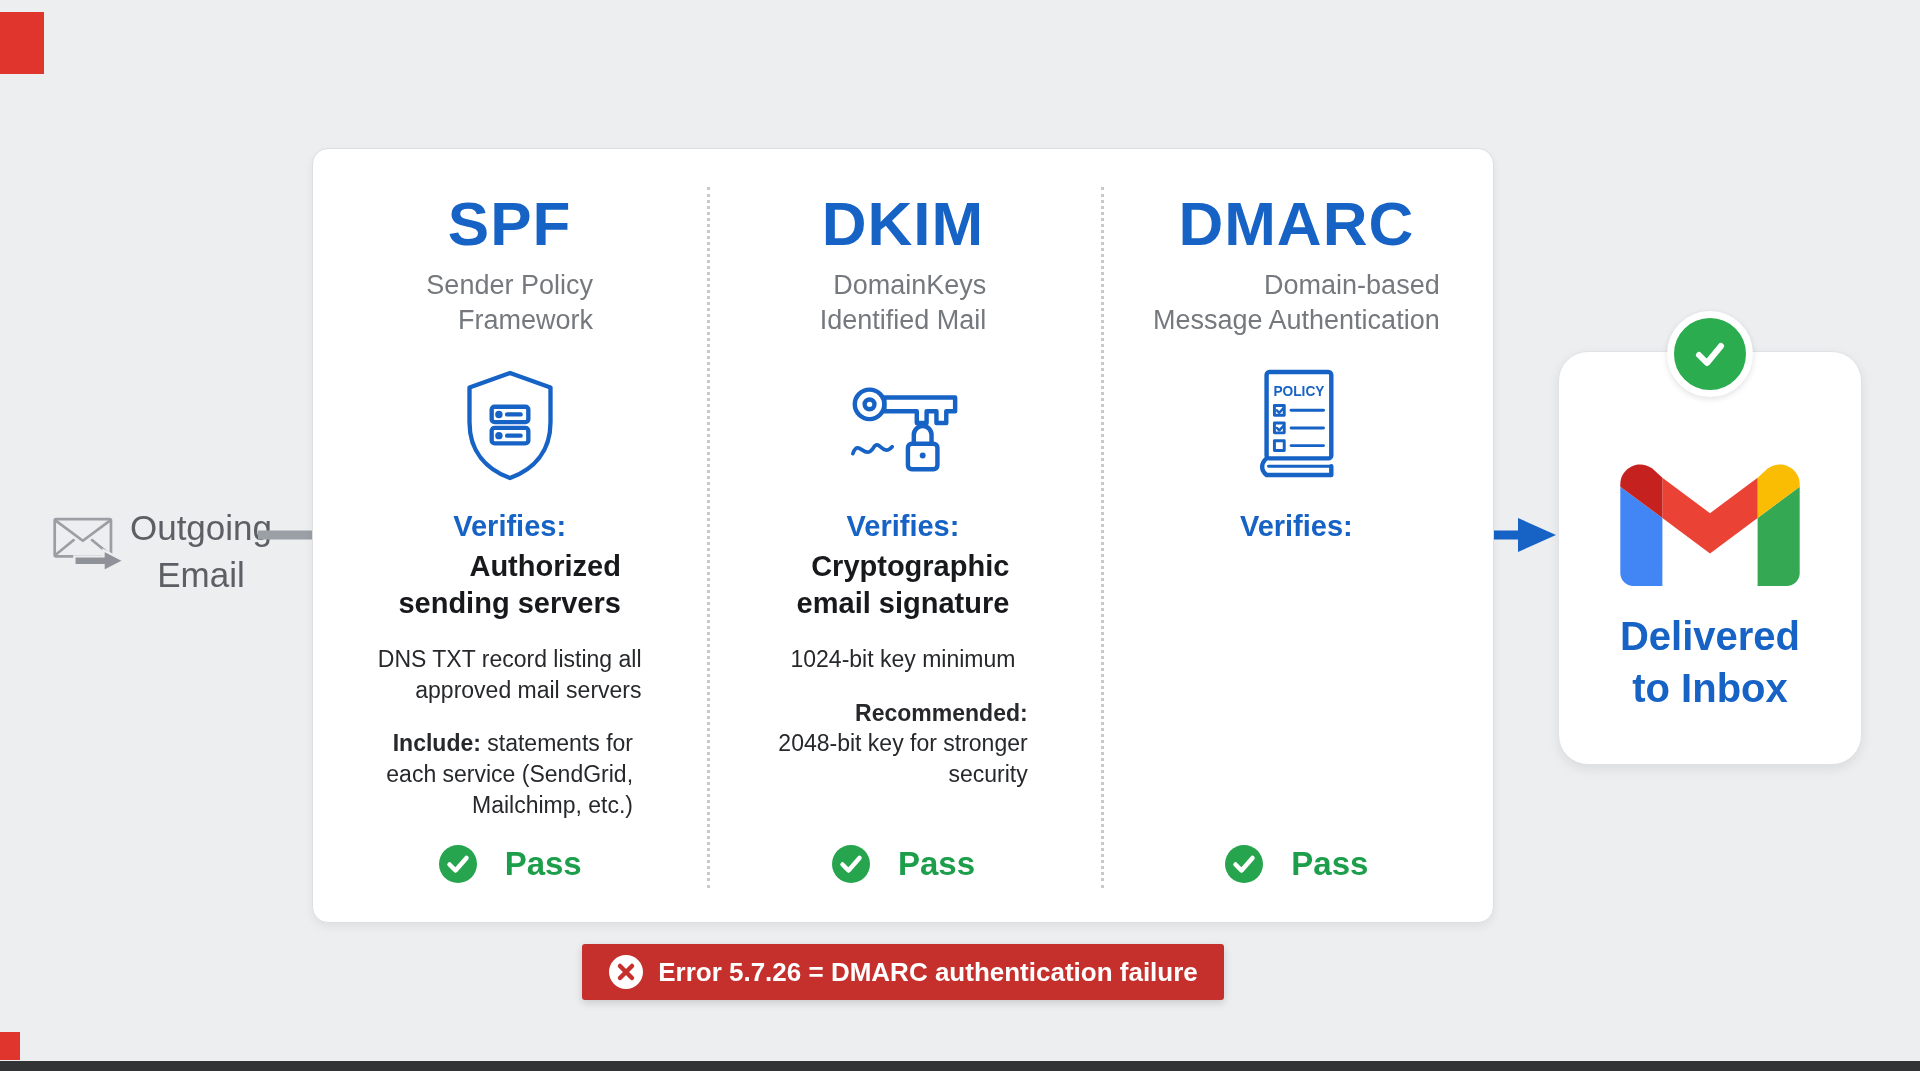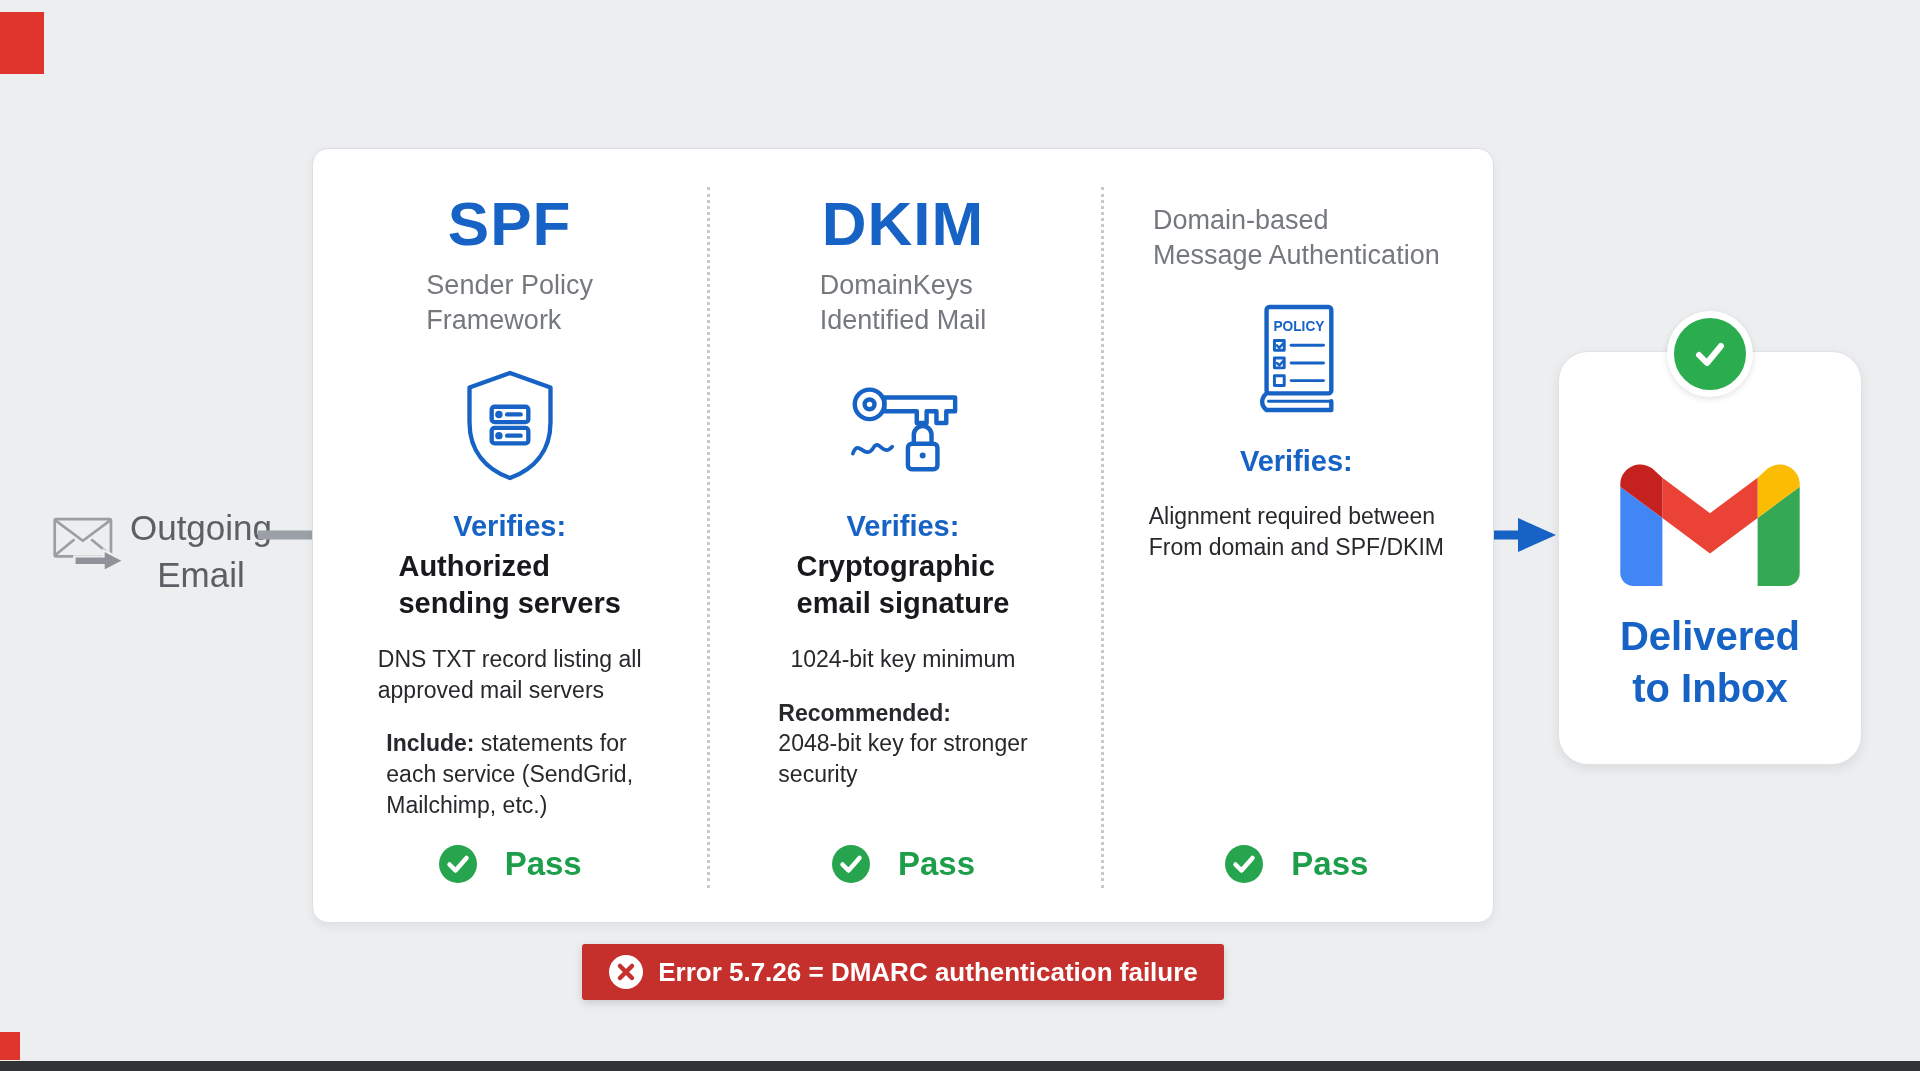--- a/index.html
+++ b/index.html
@@ -19,21 +19,21 @@
   .arrow { position:absolute; width:118px; height:44px; }
   .arrow-gray { color:#9aa0a6; }
   .arrow-blue { color:#1663c5; }
 
   
   .main-card { position:absolute; left:312px; top:148px; width:1182px; height:775px; background:#fff;
                border:1px solid #dcdee2; border-radius:16px; box-shadow:0 4px 10px rgba(0,0,0,.06); display:flex; }
   .divider { position:absolute; top:38px; bottom:34px; width:0; border-left:3px dotted #c6c9ce; }
   .divider-1 { left:394px; } .divider-2 { left:788px; }
 
-  .column { flex:1; display:flex; flex-direction:column; align-items:center; text-align:left; padding:42px 26px 38px; }
+  .column { flex:1; display:flex; flex-direction:column; align-items:center; text-align:right; padding:42px 26px 38px; }
   .col-title { font-size:62px; font-weight:700; color:#1663c5; letter-spacing:1px; line-height:1.05; }
   .col-subtitle { margin-top:12px; font-size:27px; color:#75797e; line-height:1.3; white-space:pre-line; }
   .col-icon { margin:26px 0 18px; height:124px; display:flex; align-items:center; justify-content:center; }
   .verifies-label { font-size:29px; font-weight:700; color:#1663c5; margin-top:4px; }
   .verifies-text { font-size:29px; font-weight:700; color:#17191c; line-height:1.25; white-space:pre-line; margin-top:5px; }
   .detail { font-size:23px; color:#26282b; line-height:1.34; white-space:pre-line; margin-top:23px; }
   .detail b { font-weight:700; }
   .pass { margin-top:auto; display:flex; align-items:center; gap:27px; color:#1d9e4b; font-size:33px; font-weight:700; }
 
   
@@ -151,41 +151,40 @@
       <div class="pass">
         <svg width="40" height="40" viewBox="0 0 40 40">
           <circle cx="20" cy="20" r="19" fill="#27a44e"></circle>
           <path d="M11.5 20.5 L17.5 26.5 L28.5 14" fill="none" stroke="#fff" stroke-width="4.5" stroke-linecap="round" stroke-linejoin="round"></path>
         </svg>
         <span>Pass</span>
       </div>
     </section>
 
     <section class="column">
+      <h2 class="col-title">DMARC</h2>
       <p class="col-subtitle">Domain-based
 Message Authentication</p>
       <div class="col-icon">
         <svg width="102" height="120" viewBox="0 0 104 122" fill="none" stroke="#1663c5" stroke-width="4.5" stroke-linejoin="round" stroke-linecap="round">
           <rect x="22" y="6" width="66" height="88" rx="3"></rect>
           <text x="55" y="30" text-anchor="middle" font-size="14" font-weight="bold" fill="#1663c5" stroke="none">POLICY</text>
           <rect x="30" y="40" width="10" height="10" stroke-width="3"></rect>
           <path d="M32.5 45 l2.5 2.5 4.5 -5" stroke-width="2.5"></path>
           <line x1="47" y1="45" x2="80" y2="45" stroke-width="3"></line>
           <rect x="30" y="58" width="10" height="10" stroke-width="3"></rect>
           <path d="M32.5 63 l2.5 2.5 4.5 -5" stroke-width="2.5"></path>
           <line x1="47" y1="63" x2="80" y2="63" stroke-width="3"></line>
           <rect x="30" y="76" width="10" height="10" stroke-width="3"></rect>
           <line x1="47" y1="81" x2="80" y2="81" stroke-width="3"></line>
           <path d="M22 94 c-6 5 -6 12 0 17 h66 v-9"></path>
           <line x1="24" y1="102" x2="86" y2="102" stroke-width="3"></line>
         </svg>
       </div>
       <p class="verifies-label">Verifies:</p>
-      <p class="detail"><b></b><span>Alignment required between
-From domain and SPF/DKIM</span></p>
       <div class="pass">
         <svg width="40" height="40" viewBox="0 0 40 40">
           <circle cx="20" cy="20" r="19" fill="#27a44e"></circle>
           <path d="M11.5 20.5 L17.5 26.5 L28.5 14" fill="none" stroke="#fff" stroke-width="4.5" stroke-linecap="round" stroke-linejoin="round"></path>
         </svg>
         <span>Pass</span>
       </div>
     </section>
   </div>
 

